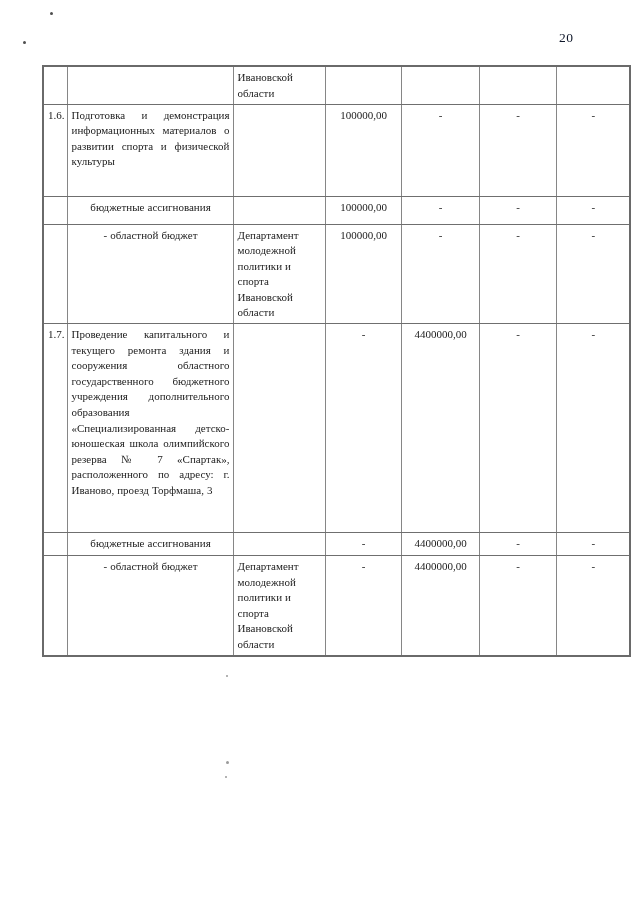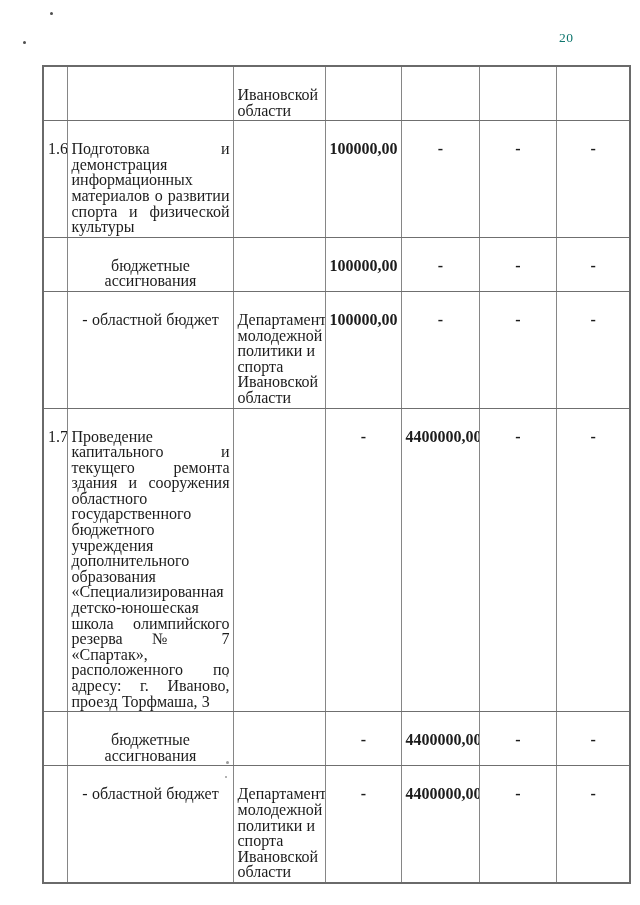--- a/index.html
+++ b/index.html
@@ -14,57 +14,56 @@
     font-family: "Liberation Serif", "DejaVu Serif", serif;
     color: #1b1b1b;
     overflow: hidden;
   }
   .page-number {
     position: absolute;
     top: 30px;
     left: 559px;
     font-size: 13.5px;
     letter-spacing: 0.5px;
-    color: #0f766e;
+    color: #0f172a;
   }
   table.budget {
     position: absolute;
     left: 42px;
     top: 65px;
     width: 587px;
     border-collapse: collapse;
     table-layout: fixed;
     border: 2px solid #6a6a6a;
   }
   table.budget td {
     border-top: 1px solid #6f6f6f;
     border-bottom: 1px solid #6f6f6f;
     border-left: 1px solid #868686;
     border-right: 1px solid #868686;
     vertical-align: top;
-    padding: 20px 3px 2px 4px;
-    font-size: 16px;
+    padding: 3px 3px 2px 4px;
+    font-size: 11px;
     line-height: 15.6px;
     color: #1c1c1c;
     overflow: hidden;
     word-spacing: 0.3px;
   }
   td.c-num {
     text-align: left;
     padding-left: 1px;
     padding-right: 1px;
   }
   td.c-desc { text-align: center; }
   td.c-desc.just { text-align: justify; }
   td.c-exec { text-align: left; padding-left: 5px; }
   td.c-val {
     text-align: center;
     padding-left: 2px;
     padding-right: 2px;
-    font-weight: bold;
   }
   .speck {
     position: absolute;
     background: #4e4e4e;
     border-radius: 50%;
   }
   .speck.faint { background: #9a9a9a; }
 </style>
 </head>
 <body>

